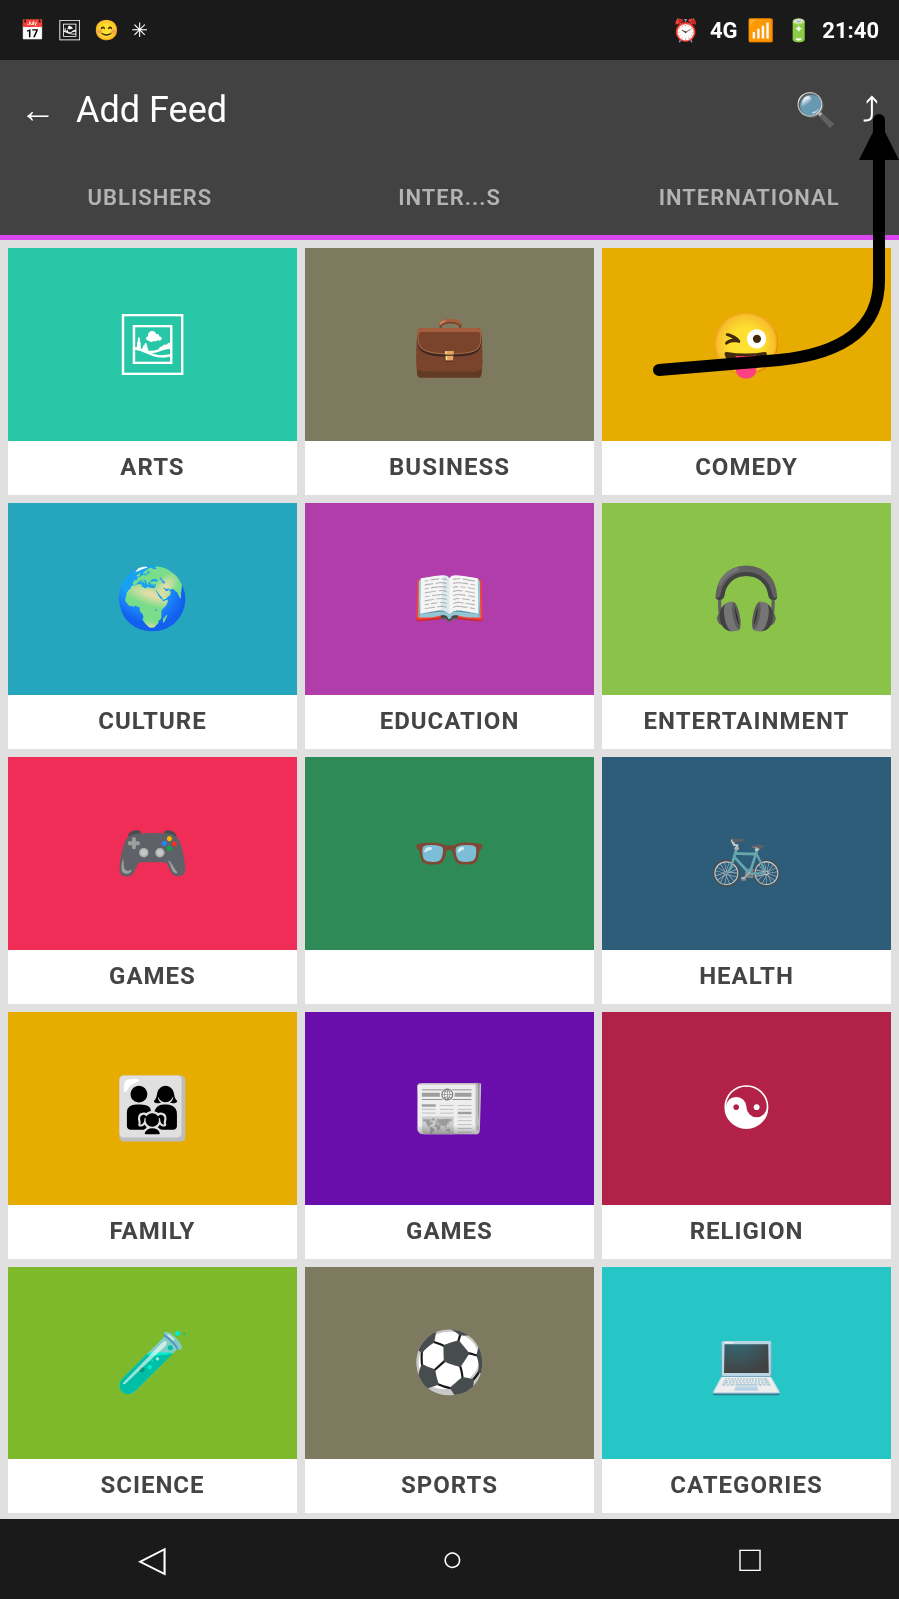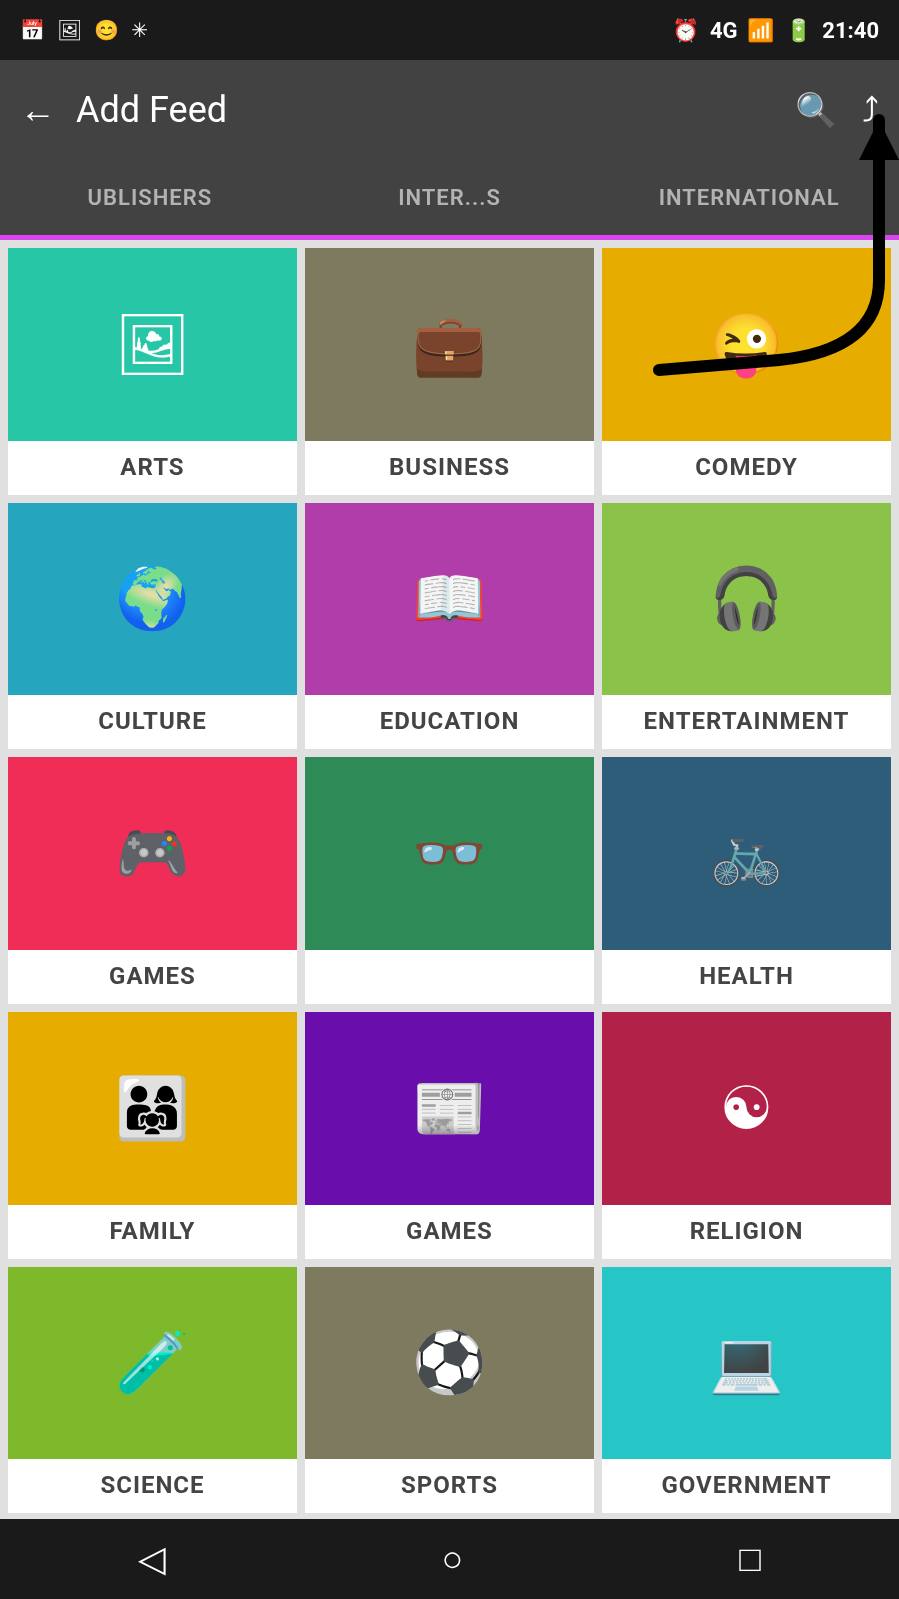--- a/index.html
+++ b/index.html
@@ -304,21 +304,21 @@
     <div class="category-item">
       <div class="category-tile" style="background: rgb(125, 122, 95);">
         <span class="category-icon">⚽</span>
       </div>
       <div class="category-label">SPORTS</div>
     </div>
     <div class="category-item">
       <div class="category-tile" style="background: rgb(38, 198, 198);">
         <span class="category-icon">💻</span>
       </div>
-      <div class="category-label">GOVERNMENT</div>
+      <div class="category-label">CATEGORIES</div>
     </div>
   </div>
 
 <div class="bottom-nav">
   <span class="nav-btn">◁</span>
   <span class="nav-btn">○</span>
   <span class="nav-btn">□</span>
 </div>
 
 </body></html>

